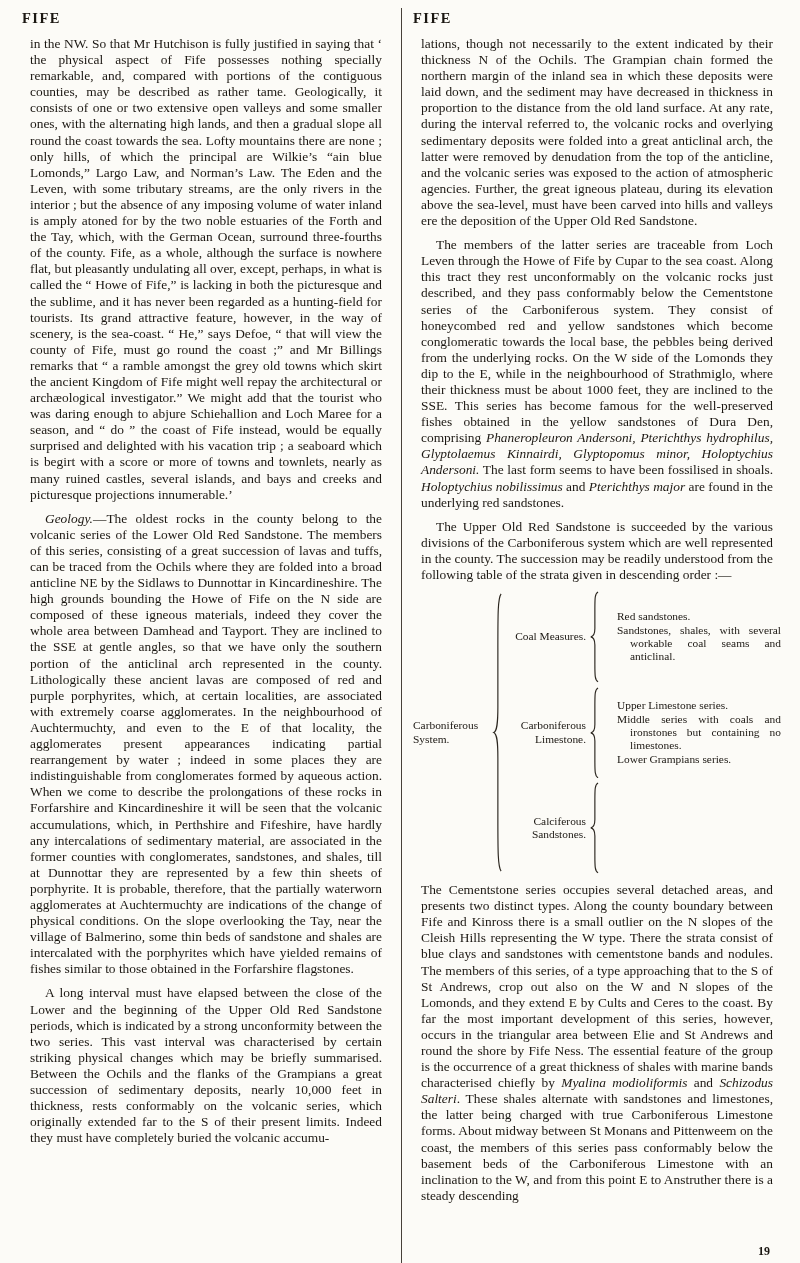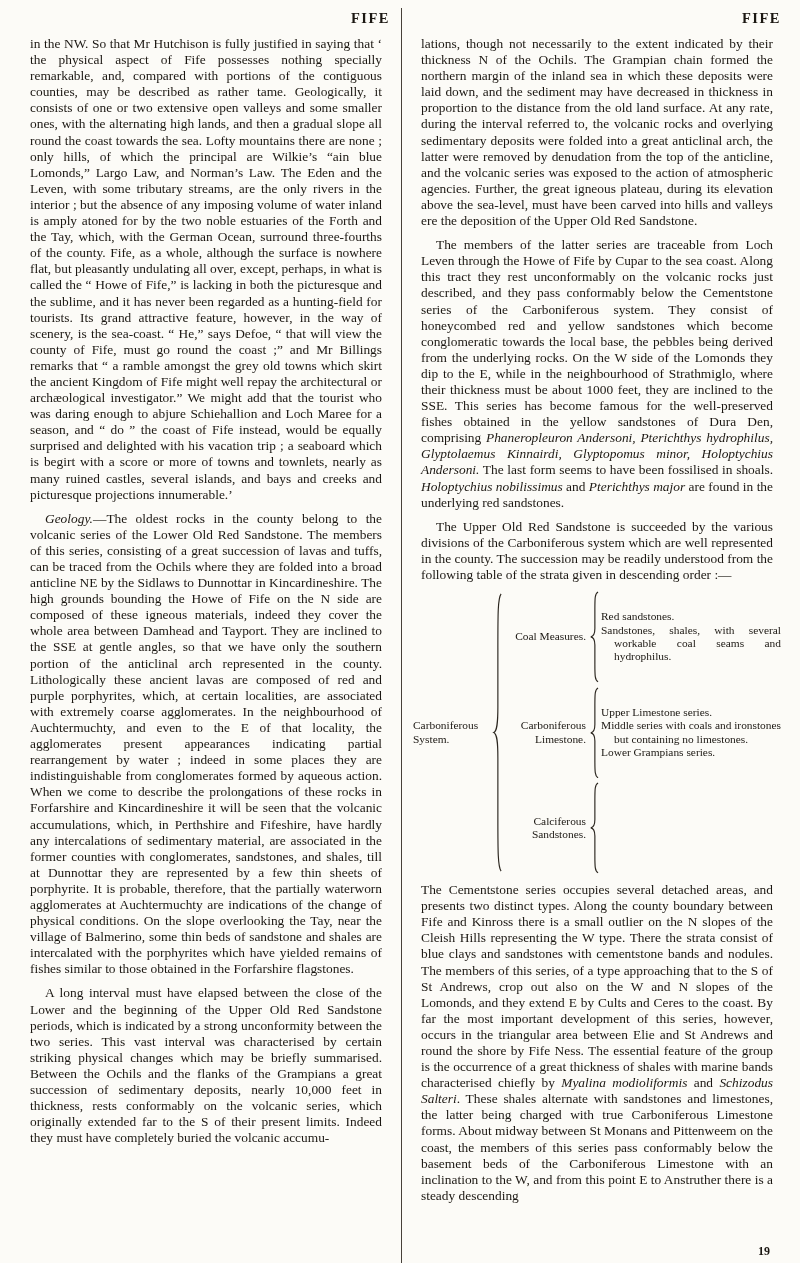--- a/index.html
+++ b/index.html
@@ -4,35 +4,35 @@
 <style>
   html,body{margin:0;padding:0;}
   body{
     width:800px;height:1263px;overflow:hidden;
     background:#fcfbf7;color:#1b1712;
     font-family:"Liberation Serif", serif;
   }
   .sheet{position:relative;width:800px;height:1263px;box-sizing:border-box;
     padding:8px 18px 0 22px;display:flex;}
   .col{width:368px;flex:none;}
-  .col-header{text-align:right;font-weight:bold;font-size:14.5px;letter-spacing:1.5px;margin:2px 0 9px 0;}
+  .col-header{text-align:left;font-weight:bold;font-size:14.5px;letter-spacing:1.5px;margin:2px 0 9px 0;}
   .divider{width:1px;background:#47413a;margin:0 11px;flex:none;}
   .col-body .para{margin:8px;text-align:justify;font-size:13.4px;line-height:16.1px;}
   .col-body .para.indent{text-indent:15px;}
   .para i{font-style:italic;}
   
   .strata{display:flex;align-items:center;font-size:11.4px;line-height:13.3px;margin:5px 0 7px 0;}
   .outer-label{width:76px;flex:none;text-align:left;}
   .brace-wrap{align-self:stretch;display:flex;width:11px;flex:none;margin:0 2px;}
   .brace{width:11px;height:100%;display:block;flex:1;}
   .tbl-groups{flex:1;display:flex;flex-direction:column;gap:4px;}
   .tbl-group{display:flex;align-items:center;}
   .g-label{width:82px;flex:none;text-align:right;}
   .g-items{flex:1;}
-  .g-item{text-align:justify;padding-left:13px;text-indent:-13px;}
+  .g-item{text-align:justify;padding-left:13px;text-indent:-13px;margin-left:16px;}
   .page-number{position:absolute;right:30px;bottom:4px;font-weight:bold;font-size:12px;}
 </style>
 </head>
 <body>
 
 <div class="sheet">
   <div class="col">
     <div class="col-header">FIFE</div>
     <div class="col-body">
         <p class="para">in the NW.  So that Mr Hutchison is fully justified in saying that ‘ the physical aspect of Fife possesses nothing specially remarkable, and, compared with portions of the contiguous counties, may be described as rather tame.  Geologically, it consists of one or two extensive open valleys and some smaller ones, with the alternating high lands, and then a gradual slope all round the coast towards the sea.  Lofty mountains there are none ; only hills, of which the principal are Wilkie’s “ain blue Lomonds,” Largo Law, and Norman’s Law.  The Eden and the Leven, with some tributary streams, are the only rivers in the interior ; but the absence of any imposing volume of water inland is amply atoned for by the two noble estuaries of the Forth and the Tay, which, with the German Ocean, surround three-fourths of the county.  Fife, as a whole, although the surface is nowhere flat, but pleasantly undulating all over, except, perhaps, in what is called the “ Howe of Fife,” is lacking in both the picturesque and the sublime, and it has never been regarded as a hunting-field for tourists.  Its grand attractive feature, however, in the way of scenery, is the sea-coast.  “ He,” says Defoe, “ that will view the county of Fife, must go round the coast ;” and Mr Billings remarks that “ a ramble amongst the grey old towns which skirt the ancient Kingdom of Fife might well repay the architectural or archæological investigator.”  We might add that the tourist who was daring enough to abjure Schiehallion and Loch Maree for a season, and “ do ” the coast of Fife instead, would be equally surprised and delighted with his vacation trip ; a seaboard which is begirt with a score or more of towns and townlets, nearly as many ruined castles, several islands, and bays and creeks and picturesque projections innumerable.’</p>
@@ -58,21 +58,21 @@
       <div class="tbl-groups">
           <div class="tbl-group">
             <div class="g-label">Coal Measures.</div>
             <div class="brace-wrap">
               <svg viewBox="0 0 12 100" preserveAspectRatio="none" class="brace">
                 <path d="M11 1 C7.5 2.5 7.5 8 7.5 20 L7.5 41 C7.5 47 6.5 49.5 3 50 C6.5 50.5 7.5 53 7.5 59 L7.5 80 C7.5 92 7.5 97.5 11 99" fill="none" stroke="#2b261f" stroke-width="1.15" vector-effect="non-scaling-stroke"></path>
               </svg>
             </div>
             <div class="g-items">
               <div class="g-item">Red sandstones.</div>
-              <div class="g-item">Sandstones, shales, with several workable coal seams and hydrophilus.</div>
+              <div class="g-item">Sandstones, shales, with several workable coal seams and anticlinal.</div>
             </div>
           </div>
           <div class="tbl-group">
             <div class="g-label">Carboniferous Limestone.</div>
             <div class="brace-wrap">
               <svg viewBox="0 0 12 100" preserveAspectRatio="none" class="brace">
                 <path d="M11 1 C7.5 2.5 7.5 8 7.5 20 L7.5 41 C7.5 47 6.5 49.5 3 50 C6.5 50.5 7.5 53 7.5 59 L7.5 80 C7.5 92 7.5 97.5 11 99" fill="none" stroke="#2b261f" stroke-width="1.15" vector-effect="non-scaling-stroke"></path>
               </svg>
             </div>
             <div class="g-items">

